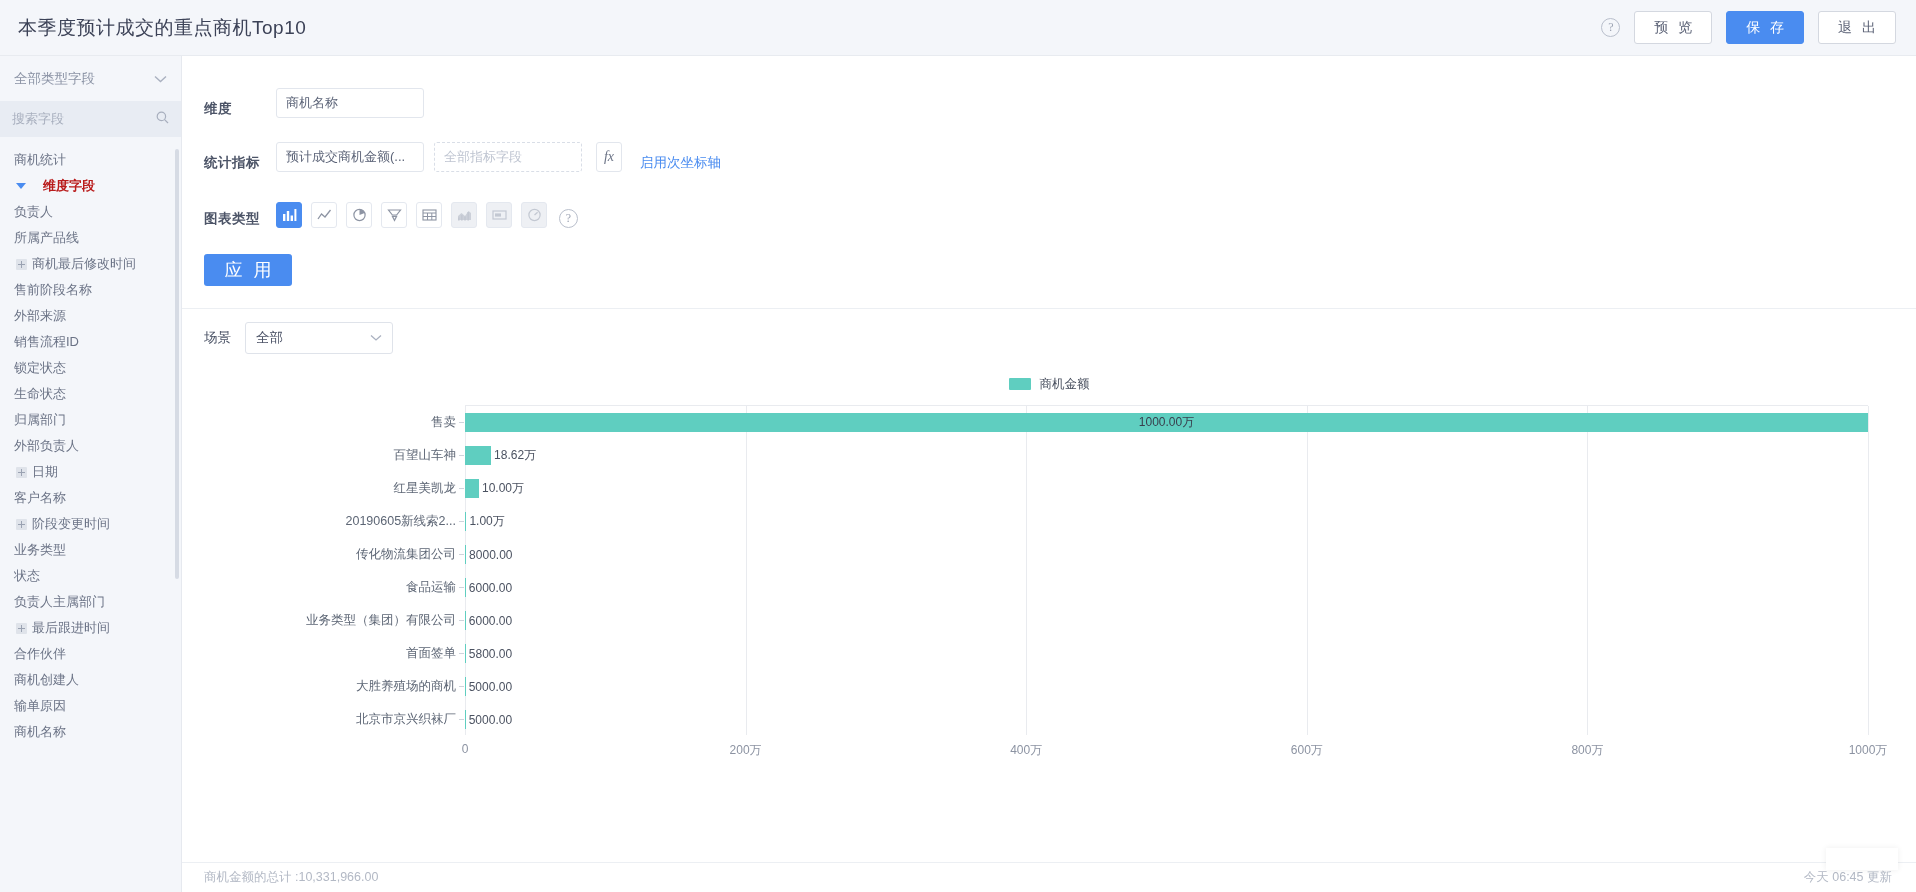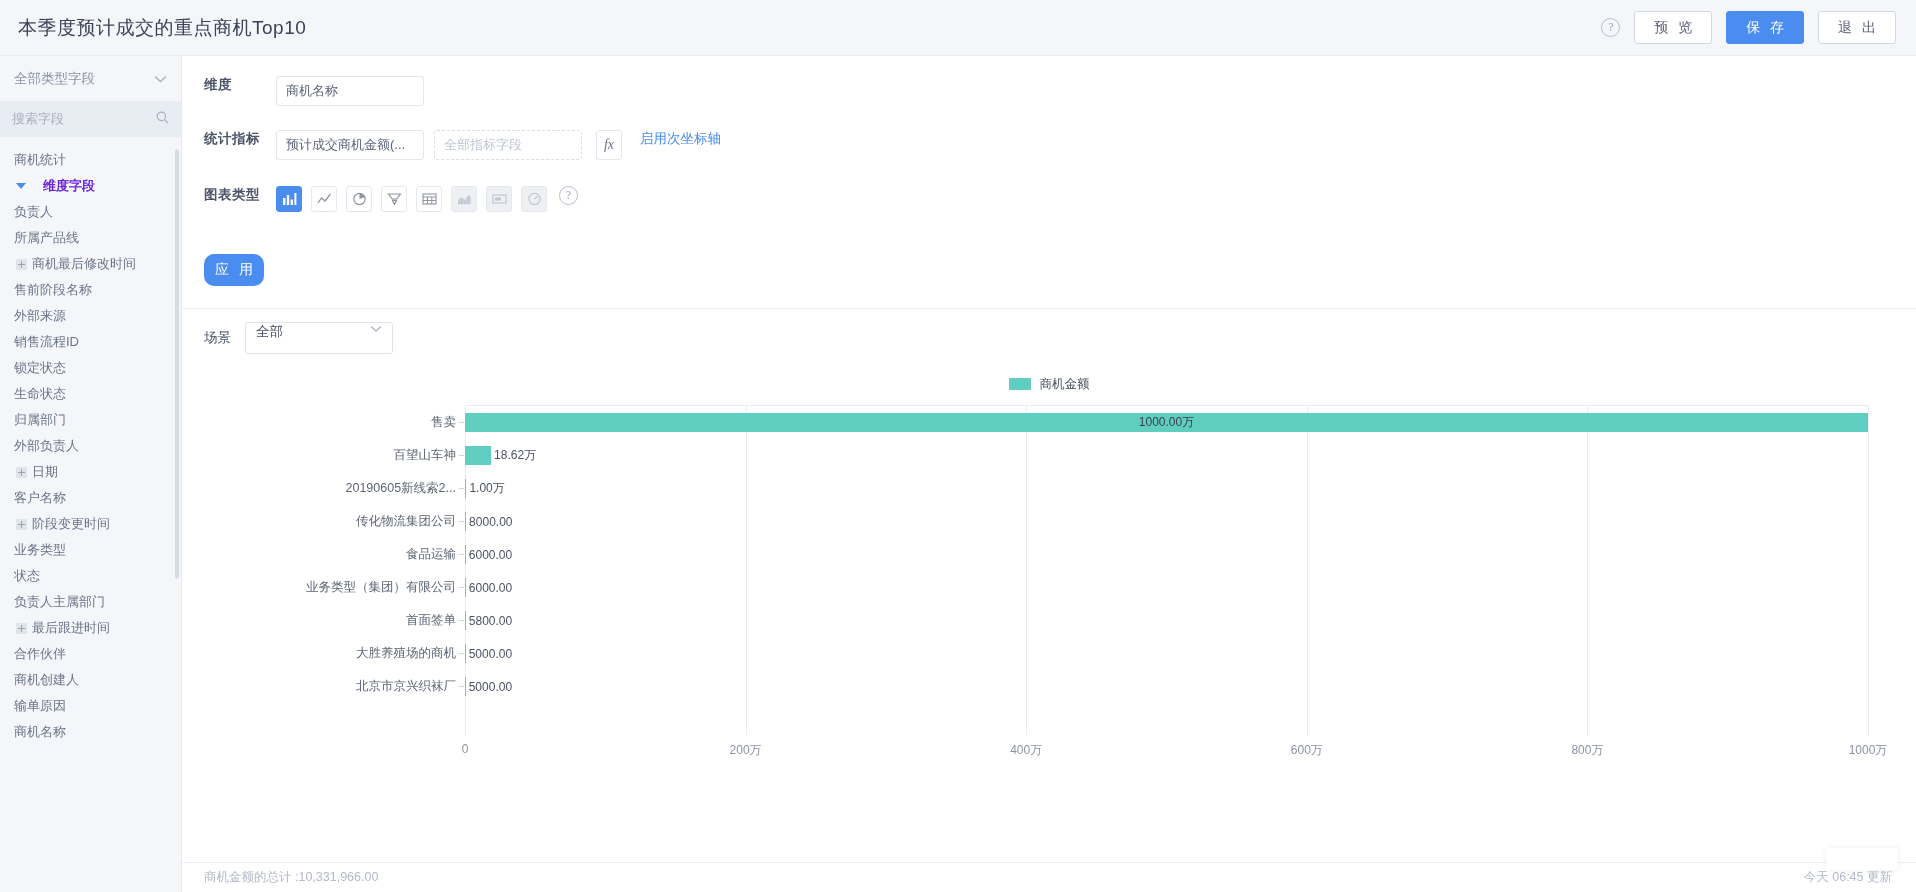--- a/index.html
+++ b/index.html
@@ -70,21 +70,21 @@
     background: #d6dbe4;
   }
   .sb-item {
     height: 26px; display: flex; align-items: center;
     font-size: 13px; color: #6b7386; cursor: pointer;
     padding-left: 14px;
   }
   .sb-item.root { color: #6b7386; padding-left: 14px; }
   .sb-item.leaf { }
   .sb-item.group { padding-left: 16px; }
-  .sb-item.dim { color: #6d28d9; font-weight: bold; padding-left: 28px; }
+  .sb-item.dim { color: #b91c1c; font-weight: bold; padding-left: 28px; }
   .tri {
     width: 0; height: 0; margin-right: 5px;
     border-left: 5px solid transparent; border-right: 5px solid transparent;
     border-top: 6px solid #4a8cf0;
     position: relative; left: -12px;
   }
   .plusbox {
     width: 11px; height: 11px; margin-right: 5px;
     background: #dfe3ea; border-radius: 1px;
     position: relative; flex: 0 0 auto;
@@ -117,21 +117,21 @@
     height: 2px; background: #4a8cf0;
   }
   .collapse-icon {
     margin-left: auto; margin-right: 26px; margin-bottom: 10px;
     color: #a9b0be; font-size: 17px; cursor: pointer; line-height: 1;
   }
 
   
   .config { padding: 20px 0 0 0; }
   .frow {
-    display: flex; align-items: flex-start; height: 42px; padding-left: 22px;
+    display: flex; align-items: flex-end; height: 42px; padding-left: 22px;
   }
   .flabel {
     width: 72px; font-size: 13.5px; color: #4c5467; font-weight: bold;
     letter-spacing: .5px;
   }
   .fieldbox {
     width: 148px; height: 30px; border: 1px solid #e2e6ed;
     border-radius: 3px; background: #fff;
     display: flex; align-items: center; padding: 0 9px;
     font-size: 13px; color: #5c6478; cursor: pointer;
@@ -154,34 +154,34 @@
   .ctype {
     width: 26px; height: 26px; border: 1px solid #e4e8ef; border-radius: 3px;
     background: #fff; display: flex; align-items: center; justify-content: center;
     cursor: pointer;
   }
   .ctype.active { background: #4a8cf0; border-color: #4a8cf0; }
   .ctype.disabled { background: #eef0f4; border-color: #e4e8ef; cursor: default; }
   .ctype svg { display: block; }
   .apply-row { padding: 26px 0 22px 22px; }
   .btn-apply {
-    width: 60px; height: 32px; background: #4a8cf0; color: #fff;
-    border-radius: 10px; font-size: 14px; letter-spacing: 3px; text-indent: 3px;
+    width: 88px; height: 32px; background: #4a8cf0; color: #fff;
+    border-radius: 3px; font-size: 18px; letter-spacing: 3px; text-indent: 3px;
     display: flex; align-items: center; justify-content: center; cursor: pointer;
   }
   .divider { height: 1px; background: #ecEff3; }
 
   
   .scene-row {
     display: flex; align-items: center; height: 58px; padding-left: 22px;
   }
   .scene-label { font-size: 13.5px; color: #4c5467; margin-right: 14px; }
   .scene-select {
     width: 148px; height: 32px; border: 1px solid #dfe3ea; border-radius: 3px;
-    display: flex; padding: 0 10px;
+    display: flex; align-items: center; padding: 0 10px;
     font-size: 13.5px; color: #49506180; color: #4b5266; cursor: pointer;
   }
   .scene-select .chev { margin-left: auto; color: #aab1c0; font-size: 11px; }
 
   
   .chart-wrap { position: relative; height: 500px; }
   .legend {
     display: flex; align-items: center; justify-content: center; gap: 9px;
     height: 30px; margin-top: 2px;
   }
@@ -469,20 +469,26 @@
             <div class="barval inside" style="left: 50%; transform: translateX(-50%);">1000.00万</div>
           </div>
           <div class="row">
             <div class="ytick"></div>
             <div class="ylabel">百望山车神</div>
             <div class="bar" style="width: 1.862%;"></div>
             <div class="barval" style="left: calc(1.862% + 3px);">18.62万</div>
           </div>
           <div class="row">
             <div class="ytick"></div>
+            <div class="ylabel">红星美凯龙</div>
+            <div class="bar" style="width: 1%;"></div>
+            <div class="barval" style="left: calc(1% + 3px);">10.00万</div>
+          </div>
+          <div class="row">
+            <div class="ytick"></div>
             <div class="ylabel">20190605新线索2...</div>
             <div class="bar" style="width: 0.1%;"></div>
             <div class="barval" style="left: calc(0.1% + 3px);">1.00万</div>
           </div>
           <div class="row">
             <div class="ytick"></div>
             <div class="ylabel">传化物流集团公司</div>
             <div class="bar" style="width: 0.1%;"></div>
             <div class="barval" style="left: calc(0.08% + 3px);">8000.00</div>
           </div>

